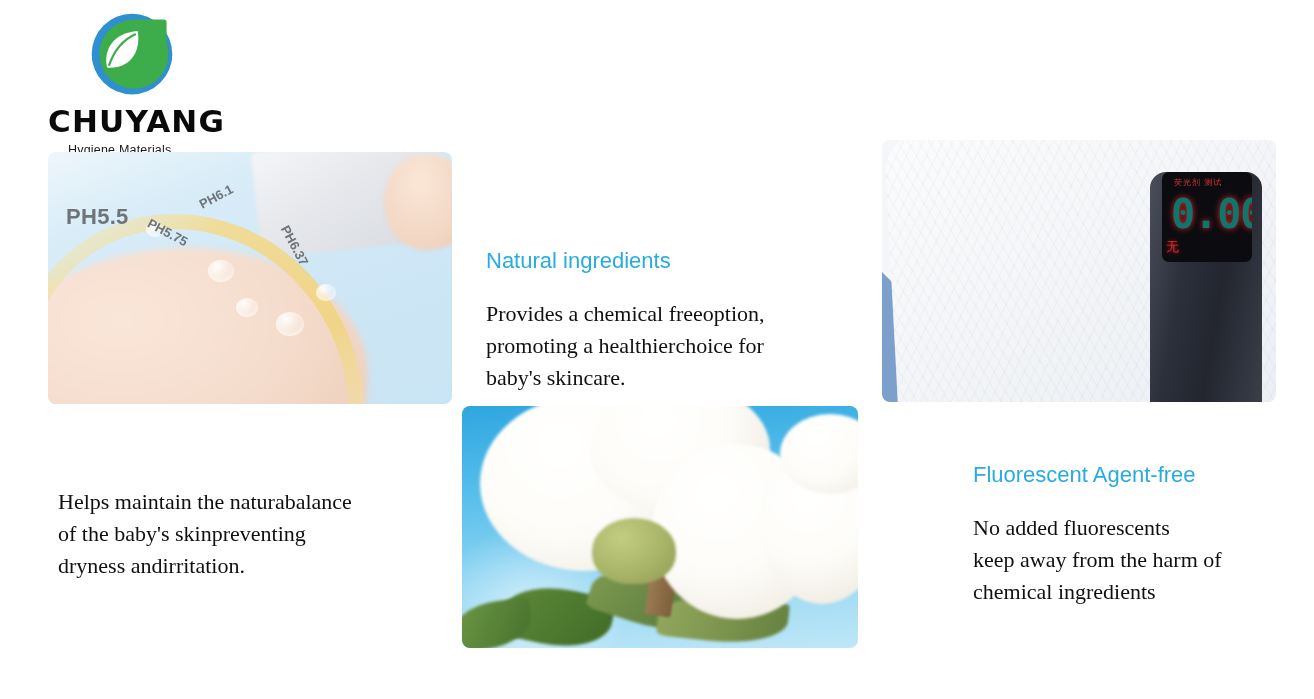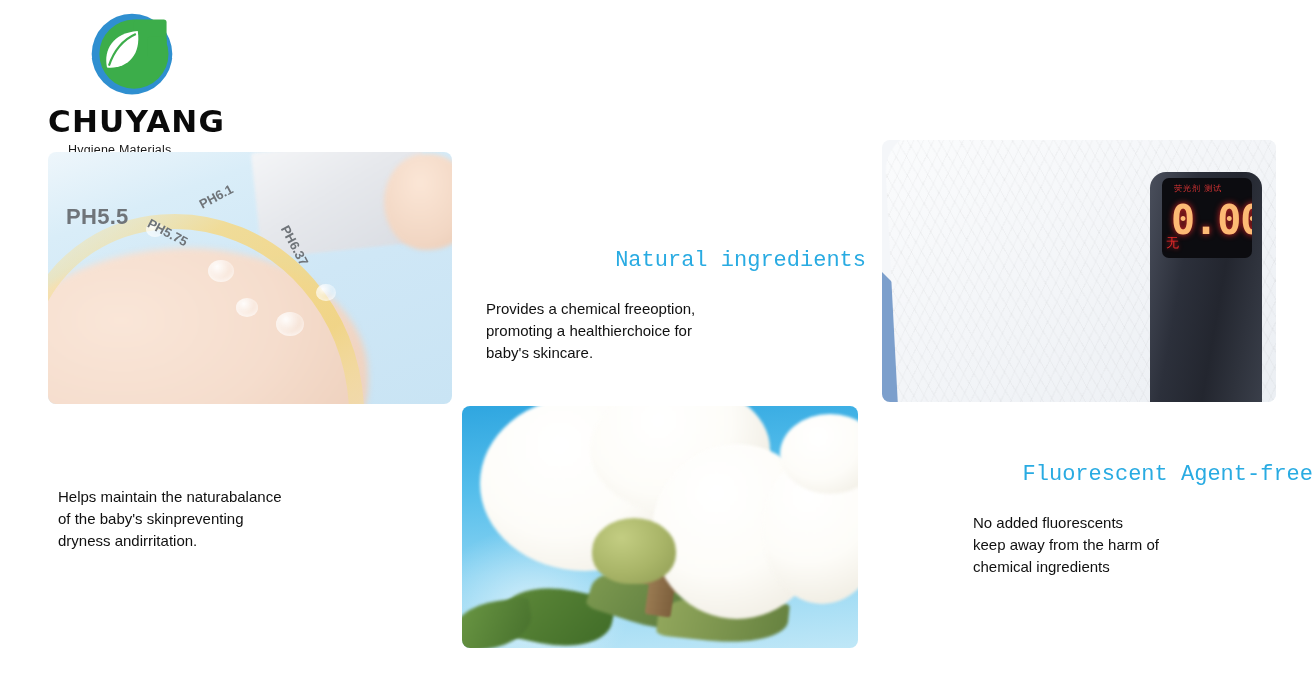--- a/index.html
+++ b/index.html
@@ -190,36 +190,36 @@
     right: 14px;
     top: 32px;
     width: 112px;
     height: 236px;
     background: linear-gradient(100deg, #4a4f5c 0%, #2c303b 32%, #23262f 60%, #3a3f4a 100%);
     border-radius: 16px 16px 4px 4px;
   }
   #photo-detector .device-screen {
     position: absolute;
     left: 12px;
-    top: 6px;
+    top: 0;
     right: 10px;
-    height: 80px;
+    height: 90px;
     background: #0c0c10;
     border-radius: 7px;
     overflow: hidden;
   }
   #photo-detector .led-value {
     position: absolute;
     left: 9px;
     top: 22px;
     font-family: "DejaVu Sans Mono", monospace;
     font-weight: bold;
     font-size: 40px;
     line-height: 1;
-    color: #fdba74;
+    color: #0f766e;
     letter-spacing: -1px;
     text-shadow: 0 0 6px rgba(255,40,40,0.85);
   }
   #photo-detector .led-top-label {
     position: absolute;
     left: 12px;
     top: 5px;
     font-size: 8px;
     color: #e03535;
     letter-spacing: 1px;
@@ -232,29 +232,28 @@
     font-size: 13px;
     color: #e82a2a;
     text-shadow: 0 0 4px rgba(255,40,40,0.7);
   }
 
   
   .feature { position: absolute; }
   .feature-title {
     color: #29abe2;
     font-size: 22px;
-    font-family: Liberation Mono, monospace;
+    font-family: Liberation Sans, sans-serif;
     line-height: 1.2;
     white-space: nowrap;
-    text-align: right;
   }
   .feature-body {
     color: #101010;
-    font-size: 15px;
-    font-family: Liberation Sans, sans-serif;
+    font-size: 22px;
+    font-family: Liberation Serif, serif;
     line-height: 1.45;
     margin-top: 24px;
     white-space: pre-line;
   }
 
   #feature-natural  { left: 486px; top: 248px; width: 380px; }
   #feature-ph       { left: 58px;  top: 462px; width: 400px; }
   #feature-fluor    { left: 940px; top: 462px; width: 340px; margin-left: 33px; }
 </style>
 </head>

